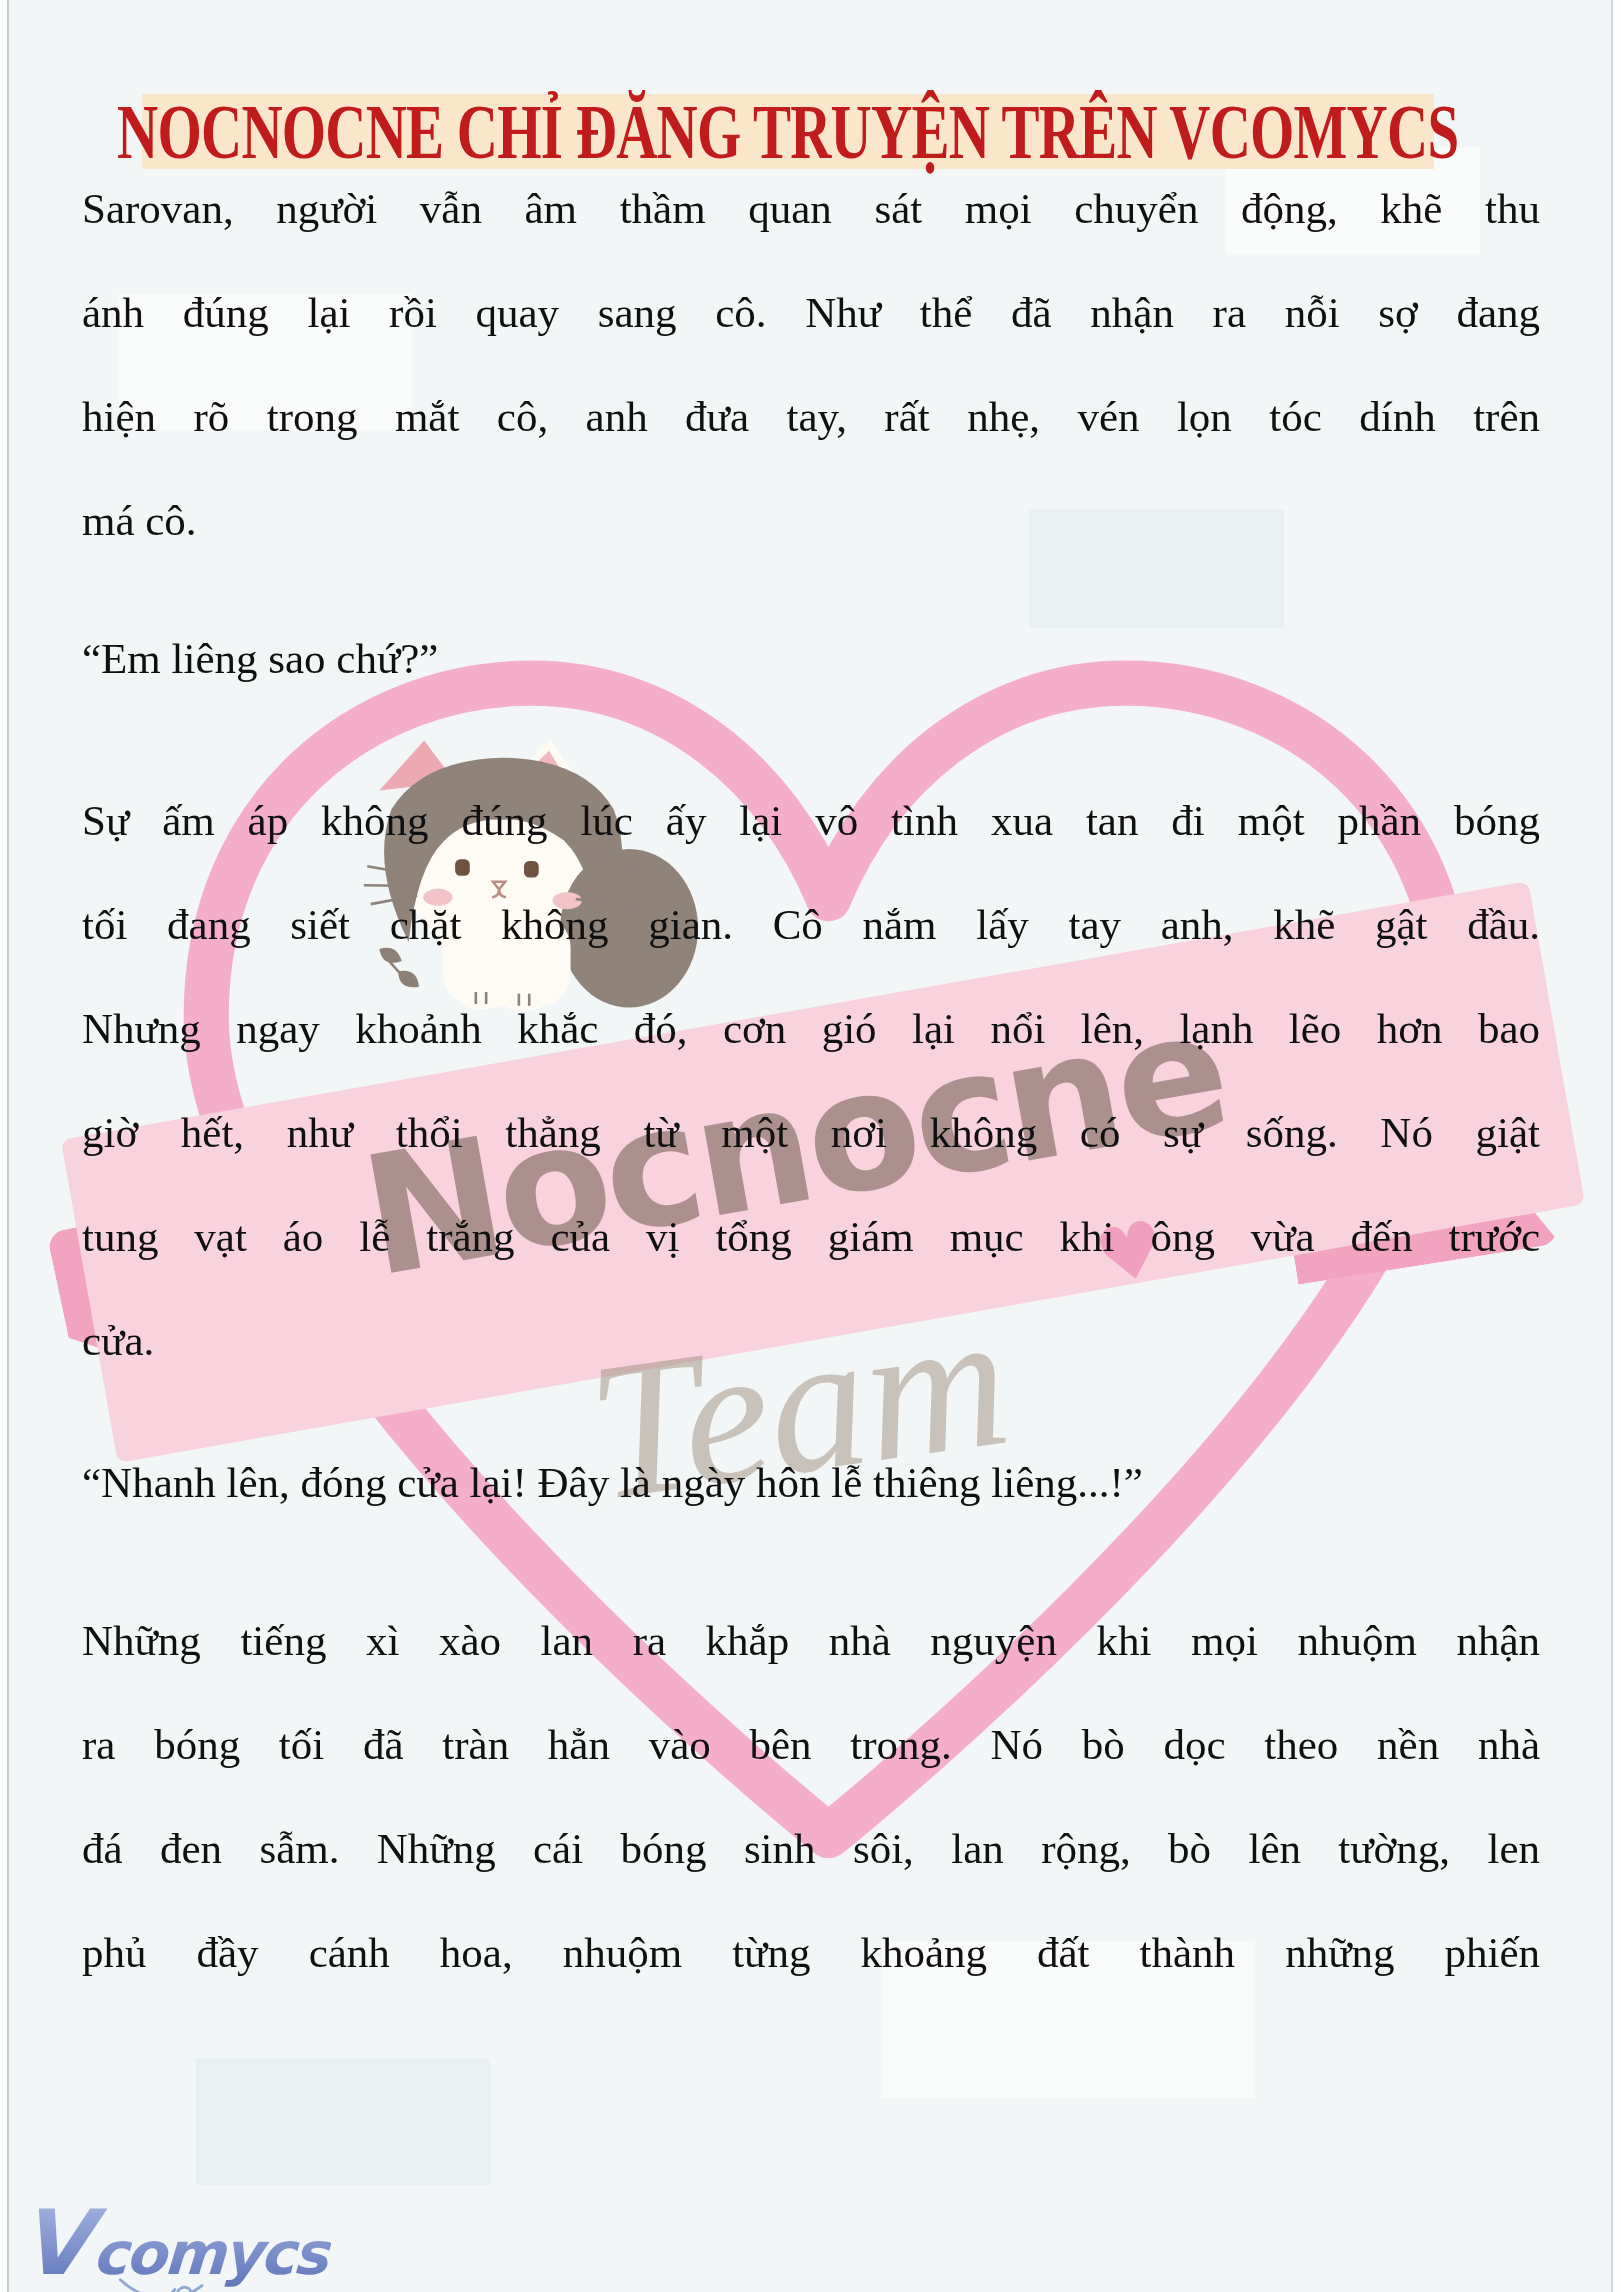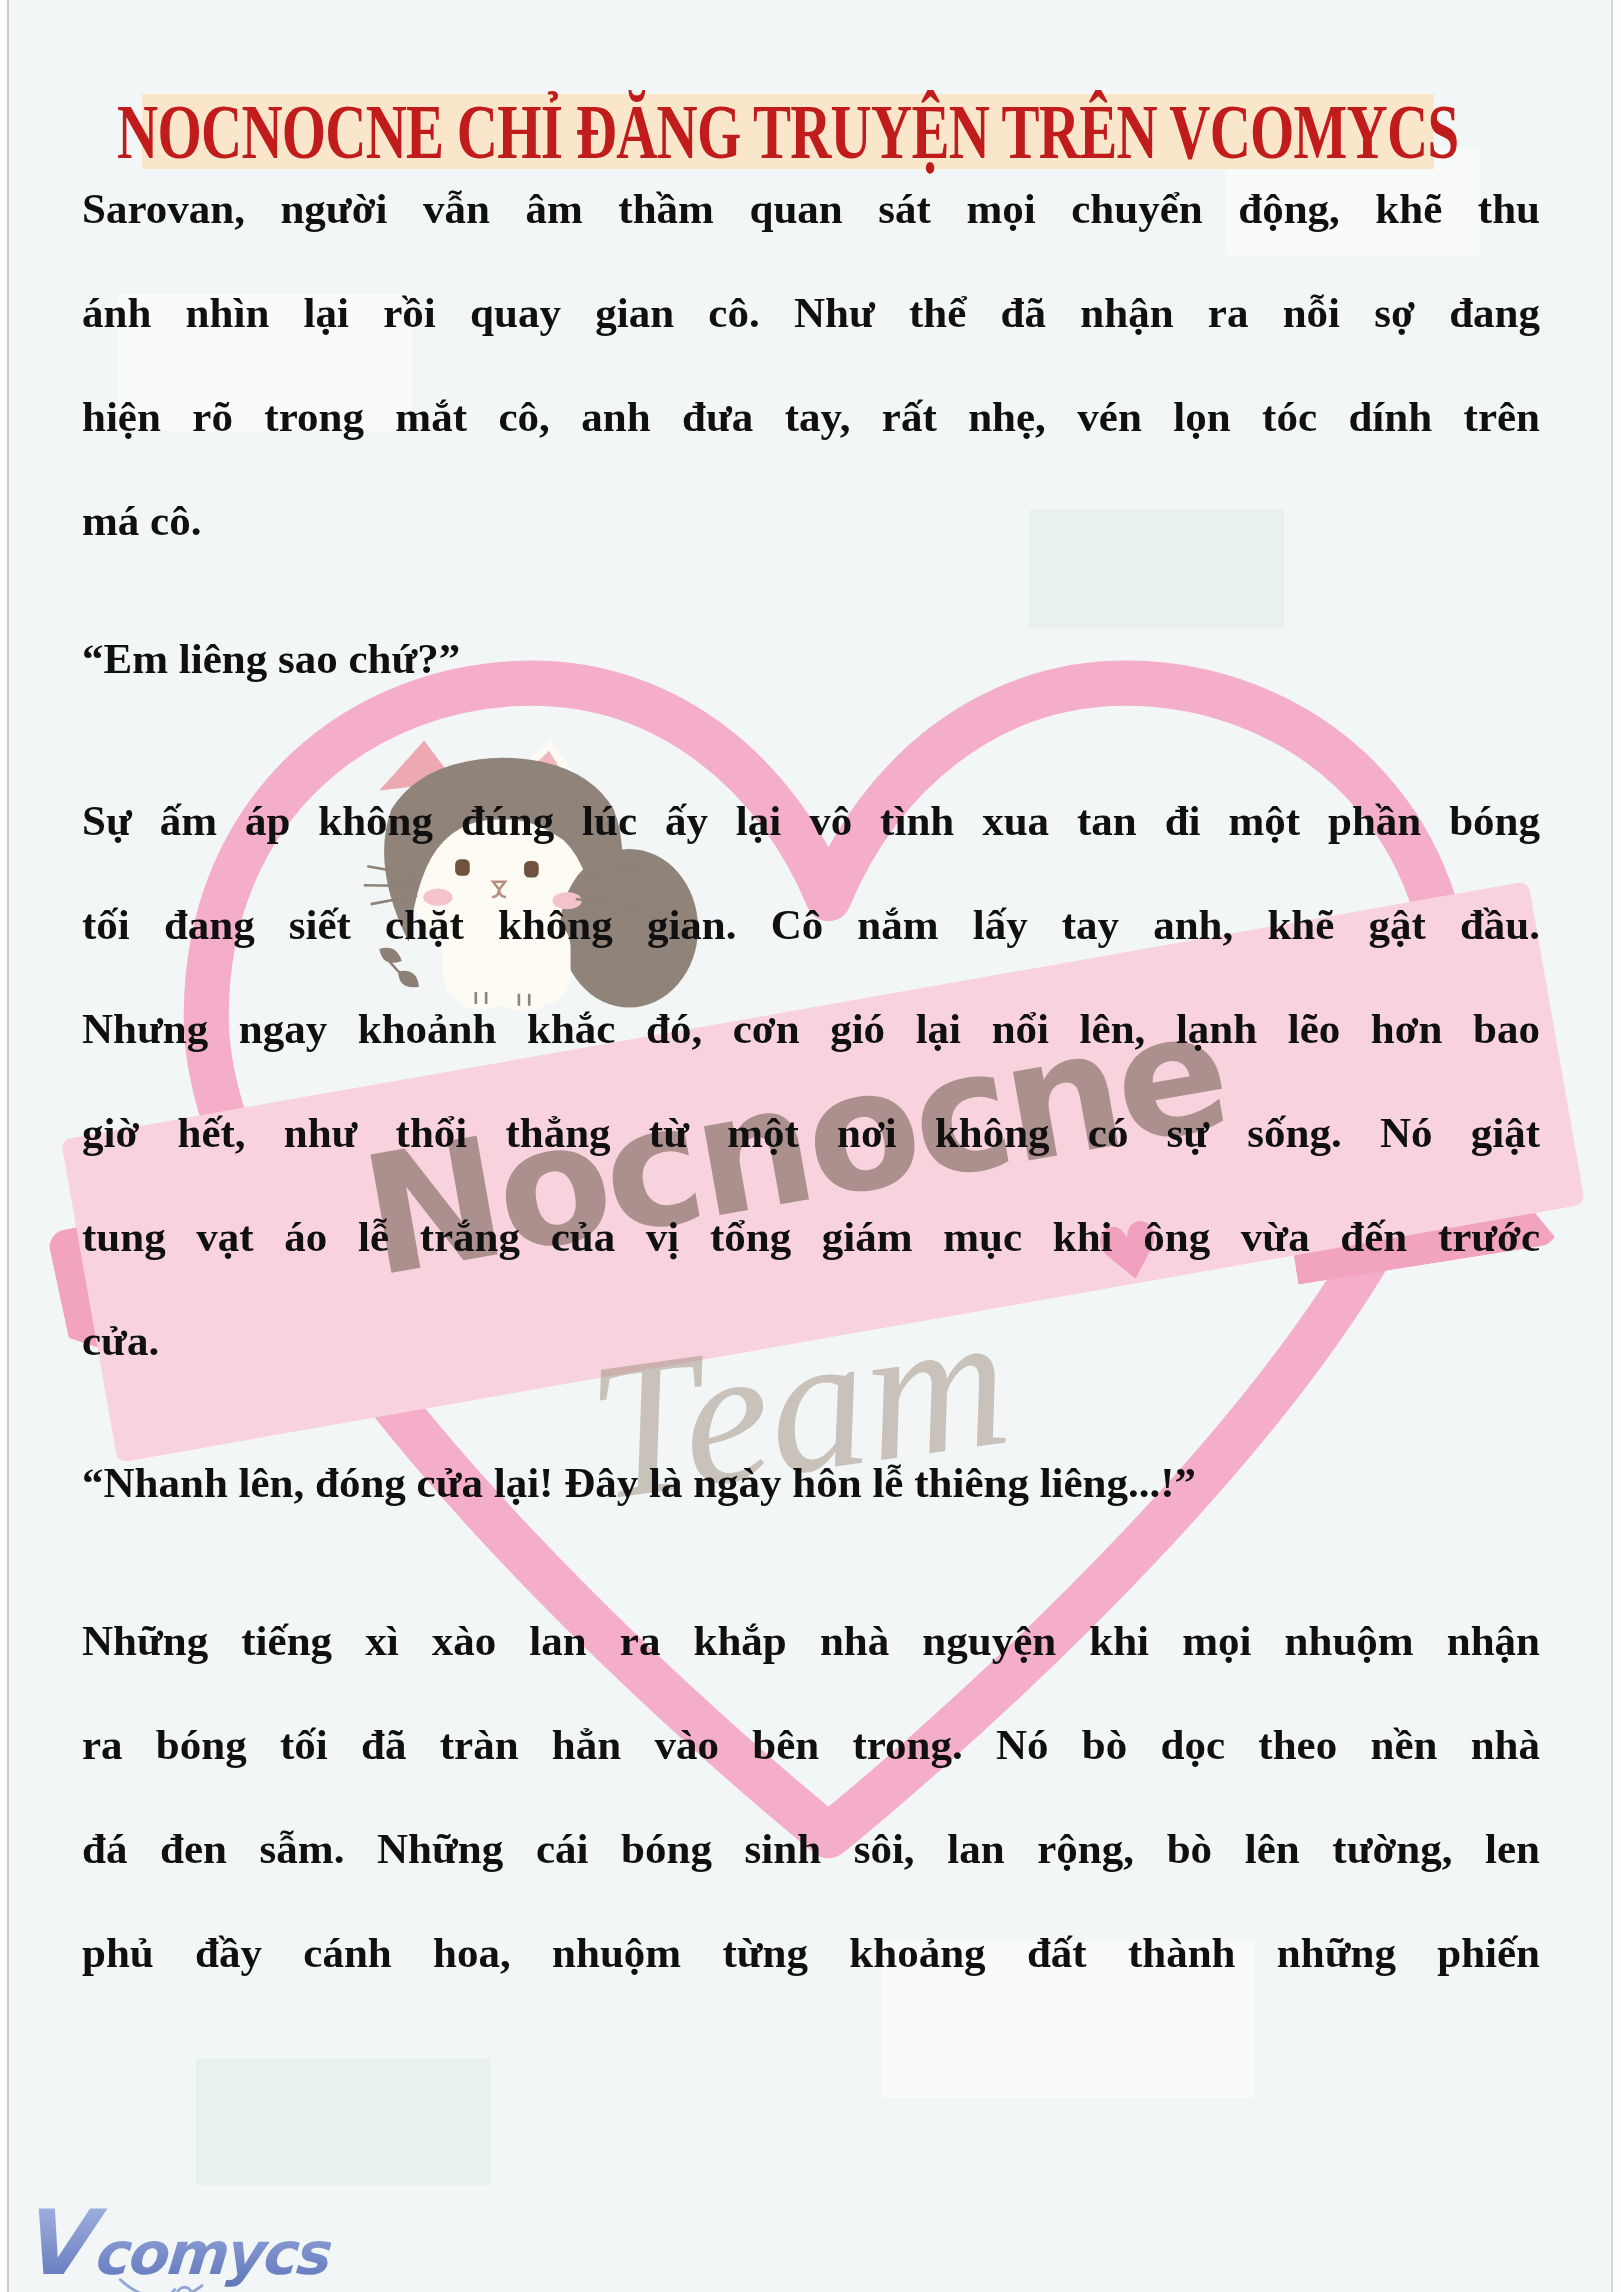--- a/index.html
+++ b/index.html
@@ -68,21 +68,21 @@
   }
 
   
   .text-block{position:absolute;left:82px;top:157px;width:1458px;z-index:10;color:#101010;}
   .para{margin:0;}
   .para.m35{margin-top:34px;}
   .para.m59{margin-top:58px;}
   .para.m39{margin-top:38px;}
   .para.m55{margin-top:54px;}
   .line{
-    height:104px;line-height:104px;font-size:43px;font-weight:bold;
+    height:104px;line-height:104px;font-size:43px;font-weight:normal;
     white-space:nowrap;overflow:visible;
   }
   .line.jl{white-space:normal;text-align:justify;text-align-last:justify;word-spacing:2px;}
 
   
   .logo{
     position:absolute;left:27.4px;top:2199px;z-index:10;
     font-family:"DejaVu Sans","Liberation Sans",sans-serif;
     font-style:italic;font-weight:bold;transform:skewX(-6deg);
     background:linear-gradient(180deg,#a3b4e0 0%,#7488c7 55%,#4d66ae 100%);
@@ -161,21 +161,21 @@
 <div class="wm-team">Team</div>
 <div class="wm-mini-heart">♥</div>
 
 <div class="header-strip" style="background: rgb(250, 230, 203);">
   <div class="header-title" style="color: rgb(193, 28, 28);">NOCNOCNE CHỈ ĐĂNG TRUYỆN TRÊN VCOMYCS</div>
 </div>
 
 <div class="text-block">
   <div class="para">
     <div class="line jl">Sarovan, người vẫn âm thầm quan sát mọi chuyển động, khẽ thu</div>
-    <div class="line jl">ánh nhìn lại rồi quay gian cô. Như thể đã nhận ra nỗi sợ đang</div>
+    <div class="line jl">ánh đúng lại rồi quay sang cô. Như thể đã nhận ra nỗi sợ đang</div>
     <div class="line jl">hiện rõ trong mắt cô, anh đưa tay, rất nhẹ, vén lọn tóc dính trên</div>
     <div class="line">má cô.</div>
   </div>
   <div class="para m35">
     <div class="line">“Em liêng sao chứ?”</div>
   </div>
   <div class="para m59">
     <div class="line jl">Sự ấm áp không đúng lúc ấy lại vô tình xua tan đi một phần bóng</div>
     <div class="line jl">tối đang siết chặt không gian. Cô nắm lấy tay anh, khẽ gật đầu.</div>
     <div class="line jl">Nhưng ngay khoảnh khắc đó, cơn gió lại nổi lên, lạnh lẽo hơn bao</div>

